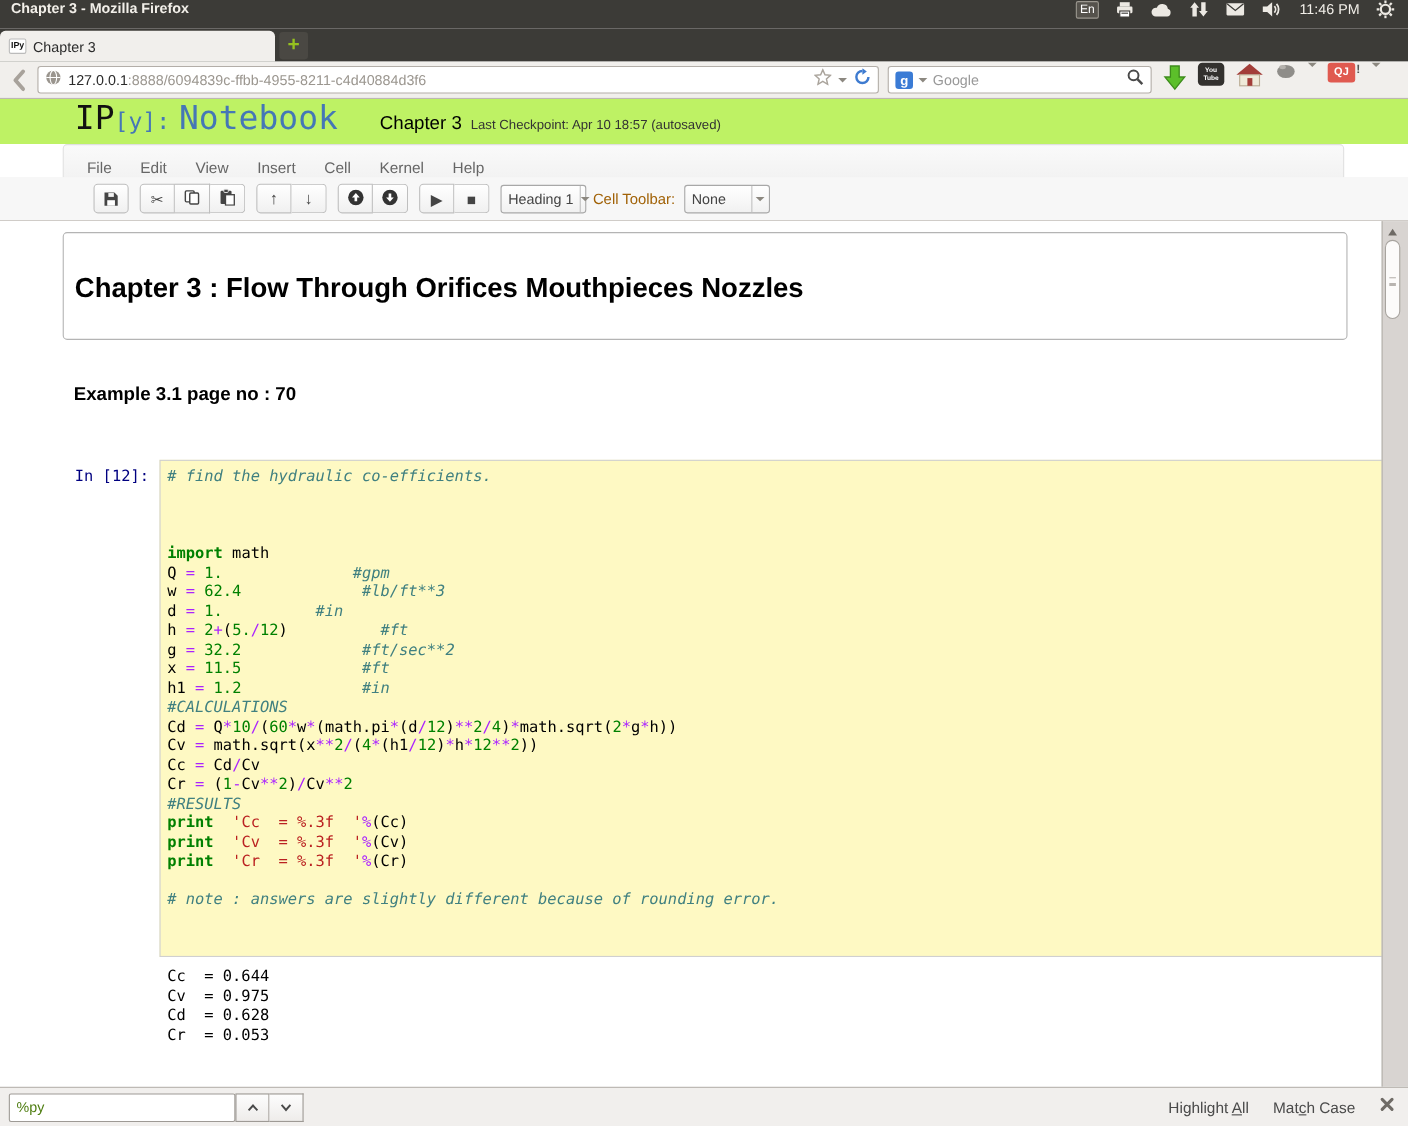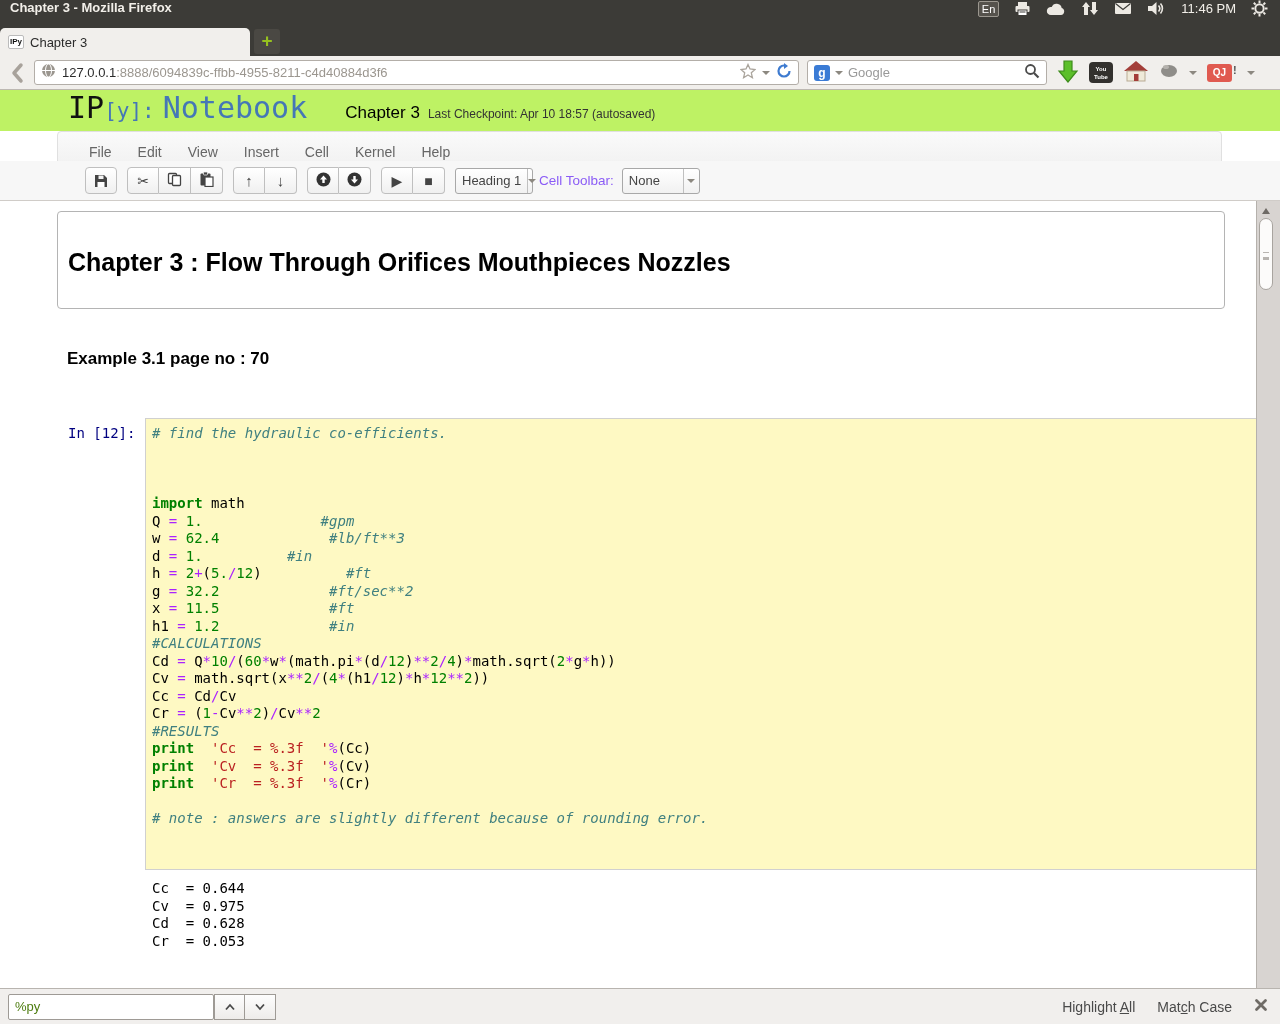--- a/index.html
+++ b/index.html
@@ -36,61 +36,61 @@
   .url-text { font-size:13px; flex:1; white-space:nowrap; overflow:hidden; }
   .url-host { color:#2b2b2b; }
   .url-path { color:#9b968f; }
   .caret-tri { width:0; height:0; border-left:4px solid transparent; border-right:4px solid transparent;
                border-top:4px solid #8c8880; display:inline-block; }
   .searchbox { width:240px; height:25px; background:#fff; border:1px solid #b3aea8; border-radius:3px;
                display:flex; align-items:center; padding:0 6px; gap:5px; margin-left:8px; }
   .glogo { width:16px; height:16px; background:#3a7bd5; border-radius:3px; color:#fff; font-weight:bold;
            font-size:12px; text-align:center; line-height:16px; }
   .search-ph { font-size:13px; color:#999; flex:1; }
-  .nav-icons { display:flex; align-items:center; gap:10px; margin-left:10px; }
+  .nav-icons { display:flex; gap:10px; margin-left:10px; }
   .yt-icon { width:24px; height:21px; background:#33312e; border-radius:4px; color:#fff;
              font-size:6px; font-weight:bold; text-align:center; line-height:8px; padding-top:3px; }
   .qj-icon { width:25px; height:18px; background:#e05a50; border-radius:3px; color:#fff; font-size:10px;
              font-weight:bold; text-align:center; line-height:18px; }
   .qj-badge { color:#555; font-weight:bold; font-size:11px; margin-left:1px; }
 
   
   .nb-header { position:absolute; left:0; top:90px; width:1280px; height:41px; background:#bef264;
                display:flex; align-items:baseline; }
   .logo { margin-left:68px; font-family:"DejaVu Sans Mono", monospace; }
   .lg-ip { font-size:30px; color:#111; }
   .lg-y { font-size:21px; color:#4577b6; }
   .lg-nb { font-size:30px; color:#4577b6; margin-left:8px; }
   .nb-title { margin-left:38px; font-size:17px; color:#000; }
   .nb-checkpoint { margin-left:8px; font-size:12px; color:#333; }
 
   
   .menubar-row { position:absolute; left:0; top:131px; width:1280px; height:30px; background:#fff; }
   .menubar { position:absolute; left:57px; right:58px; top:0; height:41px;
              background:linear-gradient(#fafafa,#f0f0f0); border:1px solid #e0e0e0; border-radius:4px;
-             display:flex; align-items:center; padding-left:18px; }
+             display:flex; align-items:center; padding-left:8px; }
   .menu-item { font-size:14px; color:#666; padding:0 13px; cursor:default; }
 
   
   .toolbar { position:absolute; left:0; top:161px; width:1280px; height:40px; background:#f7f7f7;
              border-bottom:1px solid #d0ccc8; display:flex; align-items:center; padding-left:85px; }
   .btn-group { display:flex; margin-right:10px; }
   .tb-btn { width:32px; height:27px; background:linear-gradient(#ffffff,#f0f0f0); border:1px solid #bfbfbf;
             display:flex; align-items:center; justify-content:center; color:#444; font-size:14px; }
   .btn-group .tb-btn:not(:first-child){ border-left:none; }
   .btn-group .tb-btn:first-child { border-radius:4px 0 0 4px; }
   .btn-group .tb-btn:last-child { border-radius:0 4px 4px 0; }
   .btn-group .tb-btn:only-child { border-radius:4px; }
   .arrow-glyph { font-weight:bold; font-size:15px; }
   .select { height:26px; background:linear-gradient(#ffffff,#f1f1f1); border:1px solid #a8a8a8;
             border-radius:3px; display:flex; align-items:center; font-size:13px; color:#444; }
   .select .sel-text { padding:0 6px; flex:1; white-space:nowrap; }
   .select .sel-caret { width:16px; align-self:stretch; border-left:1px solid #c0c0c0;
                        display:flex; align-items:center; justify-content:center; }
-  .ct-label { font-size:13.5px; color:#8b5cf6; margin:0 8px 0 6px; }
+  .ct-label { font-size:13.5px; color:#a16207; margin:0 8px 0 6px; }
 
   
   .content { position:absolute; left:0; top:201px; width:1280px; height:787px; background:#fff; }
   .cell-heading { position:absolute; left:57px; top:10px; width:1168px; height:98px;
                   border:1px solid #b4b4b4; border-radius:4px; background:#fff; }
   .cell-heading h1 { font-size:25px; font-weight:bold; color:#000; padding:36px 0 0 10px; }
   .example-title { position:absolute; left:67px; top:148px; font-size:17px; font-weight:bold; color:#000; }
 
   .prompt { position:absolute; left:68px; top:224px; font-family:"DejaVu Sans Mono", monospace;
             font-size:14px; color:#000080; }

